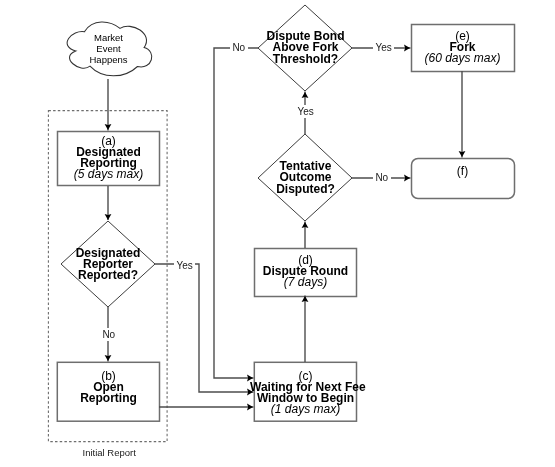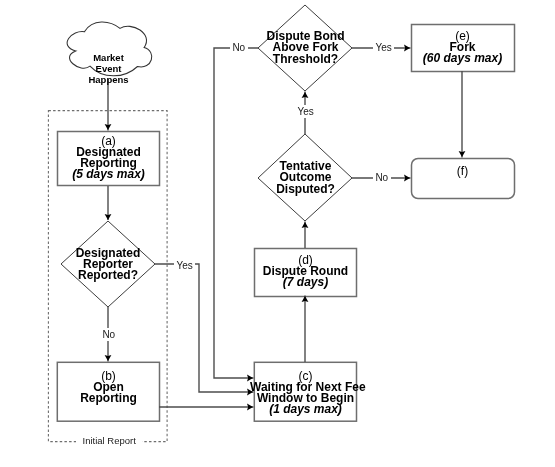--- a/index.html
+++ b/index.html
@@ -5,21 +5,21 @@
 <style>
   html,body{margin:0;padding:0;background:#ffffff;}
   body{width:555px;height:467px;overflow:hidden;
        font-family:"Liberation Sans",sans-serif;-webkit-font-smoothing:antialiased;}
   #root{position:relative;width:555px;height:467px;background:#fff;}
   svg#wires{position:absolute;left:0;top:0;width:555px;height:467px;}
   .lbl{position:absolute;color:#000;text-align:center;line-height:11px;font-size:12px;
        white-space:nowrap;transform:translateZ(0);}
   .lbl .t{font-weight:400;}
   .lbl .b{font-weight:700;}
-  .lbl .i{font-weight:700;font-style:italic;}
+  .lbl .i{font-weight:400;font-style:italic;}
   .edgelbl{position:absolute;font-size:10px;color:#1a1a1a;background:#fff;
            line-height:11px;white-space:nowrap;text-align:center;padding:1px 2.4px;
            transform:translateZ(0);will-change:transform;}
   .grouplbl{position:absolute;font-size:9.5px;color:#1a1a1a;background:#fff;
             line-height:11px;white-space:nowrap;padding:1px 6.5px;
             transform:translateZ(0);will-change:transform;}
 </style>
 </head>
 <body>
 
@@ -77,21 +77,21 @@
     <path d="M 305.00 296.00 L 308.40 302.00 L 305.00 300.90 L 301.60 302.00 Z"></path>
     <path d="M 305.00 222.00 L 308.40 228.00 L 305.00 226.90 L 301.60 228.00 Z"></path>
     <path d="M 305.00 92.00 L 308.40 98.00 L 305.00 96.90 L 301.60 98.00 Z"></path>
     <path d="M 410.00 178.00 L 404.00 181.40 L 405.10 178.00 L 404.00 174.60 Z"></path>
     <path d="M 410.00 48.00 L 404.00 51.40 L 405.10 48.00 L 404.00 44.60 Z"></path>
     <path d="M 253.00 378.00 L 247.00 381.40 L 248.10 378.00 L 247.00 374.60 Z"></path>
     <path d="M 462.00 157.00 L 458.60 151.00 L 462.00 152.10 L 465.40 151.00 Z"></path>
   </g>
 </svg>
 
-<div class="lbl" style="left:68px;top:32px;width:81px;font-weight:700;line-height:11.2px;font-size:9.5px;margin-top:20px;">
+<div class="lbl" style="left:68px;top:32px;width:81px;font-weight:400;line-height:11.2px;font-size:9.5px;">
   <div>Market</div>
   <div>Event</div>
   <div>Happens</div>
 </div>
 
 <div class="lbl" style="left:57px;top:136px;width:103px;">
   <div class="t">(a)</div>
   <div class="b">Designated</div>
   <div class="b">Reporting</div>
   <div class="i">(5 days max)</div>
@@ -144,15 +144,15 @@
   <div class="t">(f)</div>
 </div>
 
 <div class="edgelbl" style="left:174px;top:259px;">Yes</div>
 <div class="edgelbl" style="left:100px;top:328px;">No</div>
 <div class="edgelbl" style="left:295px;top:105px;">Yes</div>
 <div class="edgelbl" style="left:373.3px;top:171px;">No</div>
 <div class="edgelbl" style="left:372.5px;top:41px;">Yes</div>
 <div class="edgelbl" style="left:229.8px;top:41px;">No</div>
 
-<div class="grouplbl" style="left:75.5px;top:434px;">Initial Report</div>
+<div class="grouplbl" style="left:75.5px;top:446px;">Initial Report</div>
 
 </div>
 
 </body></html>

